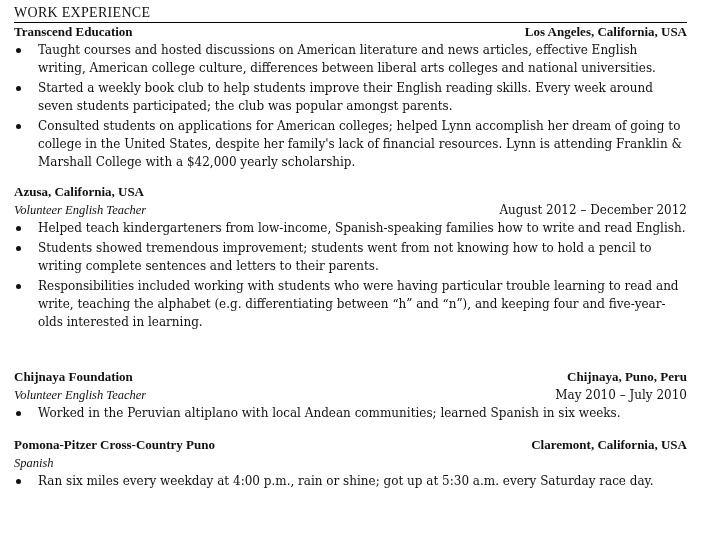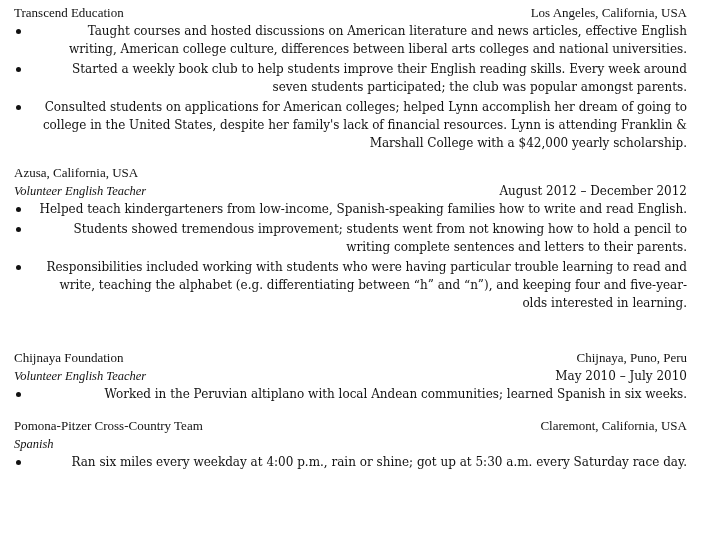--- a/index.html
+++ b/index.html
@@ -14,39 +14,39 @@
     font-family: "Liberation Serif", serif;
     font-size: 14px; letter-spacing: 0.3px;
     height: 18px; line-height: 18px;
     border-bottom: 1px solid #000;
   }
   .job { margin-bottom: 0; }
   .row {
     display: flex; justify-content: space-between; align-items: baseline;
     height: 18px; line-height: 18px;
   }
-  .org, .loc { font-family: "Liberation Serif", serif; font-weight: normal; font-size: 13px; }
+  .org, .loc { font-family: "Liberation Serif", serif; font-weight: bold; font-size: 13px; }
   .role { font-family: "Liberation Serif", serif; font-style: italic; font-size: 12.5px; }
   .dates { font-family: "DejaVu Serif", serif; font-size: 12px; }
   ul.bullets { list-style: none; margin: 0; padding: 0; }
   ul.bullets li {
     position: relative; padding-left: 24px;
     font-size: 12px; line-height: 18px;
     margin-bottom: 2px;
-    text-align: right;
   }
   ul.bullets li .dot {
     position: absolute; left: 2px; top: 7px;
     width: 5px; height: 5px; border-radius: 50%; background: #111;
   }
 </style>
 </head>
 <body>
 
 <div class="page">
+  <div class="section-title">WORK EXPERIENCE</div>
 
   <div class="job" style="margin-bottom:12px;">
     <div class="row">
       <span class="org">Transcend Education</span>
       <span class="loc">Los Angeles, California, USA</span>
     </div>
     <ul class="bullets">
       <li><span class="dot"></span><span>Taught courses and hosted discussions on American literature and news articles, effective English writing, American college culture, differences between liberal arts colleges and national universities.</span></li>
       <li><span class="dot"></span><span>Started a weekly book club to help students improve their English reading skills. Every week around seven students participated; the club was popular amongst parents.</span></li>
       <li><span class="dot"></span><span>Consulted students on applications for American colleges; helped Lynn accomplish her dream of going to college in the United States, despite her family's lack of financial resources. Lynn is attending Franklin &amp; Marshall College with a $42,000 yearly scholarship.</span></li>
@@ -77,21 +77,21 @@
       <span class="role">Volunteer English Teacher</span>
       <span class="dates">May 2010 – July 2010</span>
     </div>
     <ul class="bullets">
       <li><span class="dot"></span><span>Worked in the Peruvian altiplano with local Andean communities; learned Spanish in six weeks.</span></li>
     </ul>
   </div>
 
   <div class="job">
     <div class="row">
-      <span class="org">Pomona-Pitzer Cross-Country Team</span>
+      <span class="org">Pomona-Pitzer Cross-Country Puno</span>
       <span class="loc">Claremont, California, USA</span>
     </div>
     <div class="row">
       <span class="role">Spanish</span>
     </div>
     <ul class="bullets">
       <li><span class="dot"></span><span>Ran six miles every weekday at 4:00 p.m., rain or shine; got up at 5:30 a.m. every Saturday race day.</span></li>
     </ul>
   </div>
 </div>

